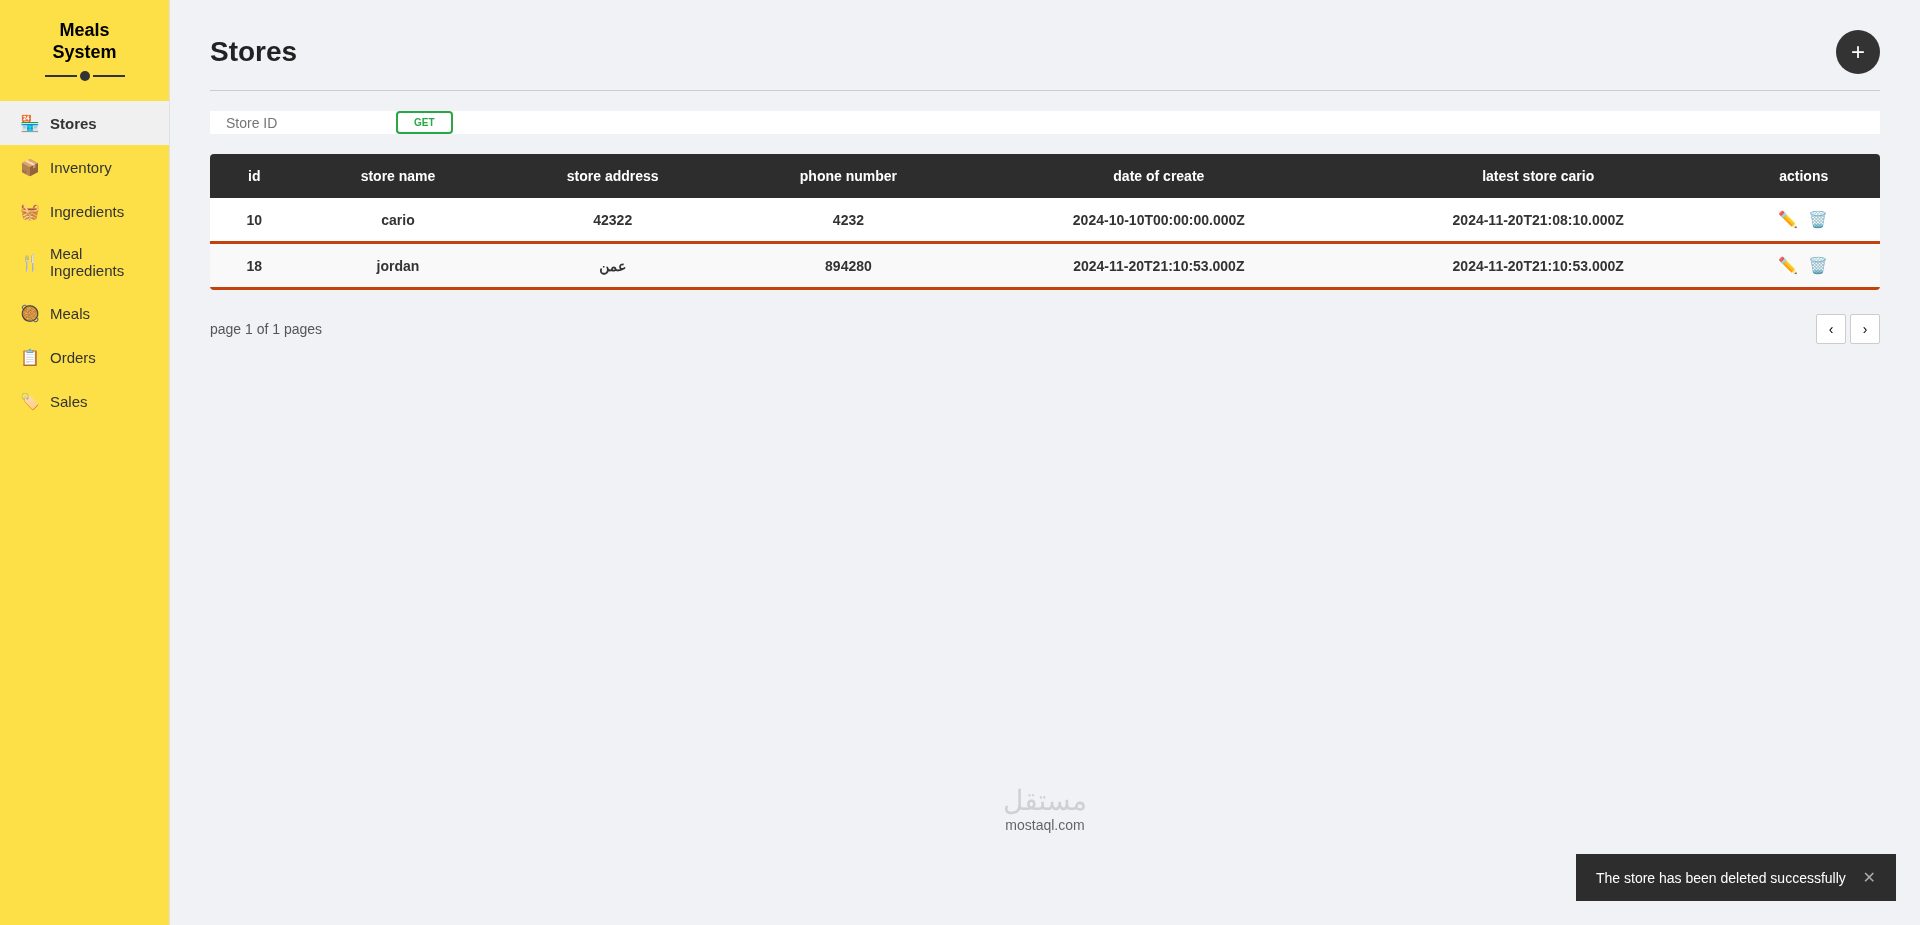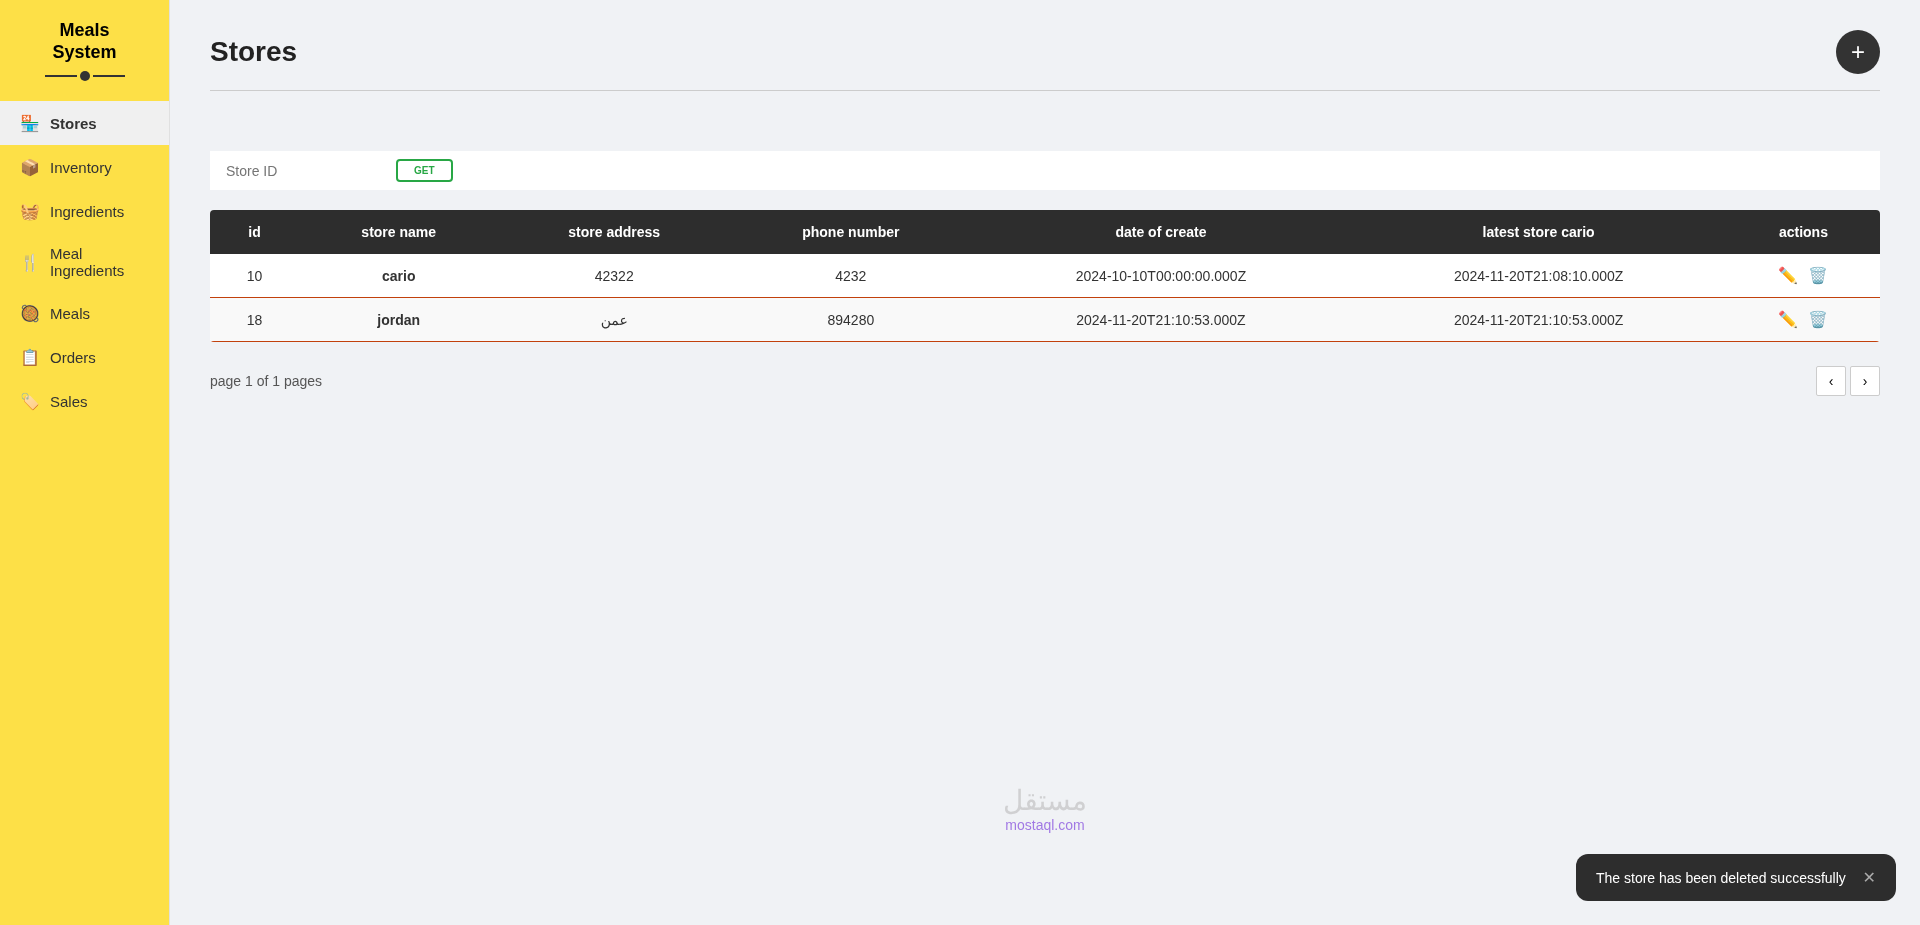--- a/index.html
+++ b/index.html
@@ -105,23 +105,22 @@
       margin-bottom: 20px;
     }
 
     
     .search-row {
       display: flex;
       align-items: center;
       gap: 10px;
       margin-bottom: 20px;
       background: #fff;
-      padding: 8px 16px;
+      padding: 0 16px;
       border-radius: 0;
-      margin-top: 40px;
     }
     .search-input {
       border: none;
       outline: none;
       font-size: 14px;
       color: #aaa;
       background: transparent;
       width: 160px;
     }
     .get-btn {
@@ -150,21 +149,22 @@
       background: #2d2d2d;
       color: #fff;
     }
     thead th {
       padding: 14px 16px;
       font-size: 14px;
       font-weight: 600;
       text-align: center;
     }
     tbody tr {
-      border-bottom: 1px solid #c2410c;
+      border-bottom: 3px solid #c2410c;
+      font-weight: bold;
     }
     tbody tr:nth-child(even) { background: #f9f9f9; }
     tbody tr:nth-child(odd) { background: #fff; }
     tbody td {
       padding: 12px 16px;
       font-size: 14px;
       text-align: center;
       color: #333;
     }
     .action-cell {
@@ -213,21 +213,21 @@
     }
 
     
     .toast {
       position: fixed;
       bottom: 24px;
       right: 24px;
       background: #2d2d2d;
       color: #fff;
       padding: 14px 20px;
-      border-radius: 12px;
+      border-radius: 0;
       font-size: 14px;
       display: flex;
       align-items: center;
       gap: 12px;
       z-index: 1000;
       min-width: 320px;
     }
     .toast-close {
       cursor: pointer;
       font-size: 16px;
@@ -244,21 +244,21 @@
       color: #bbb;
       font-size: 28px;
       font-family: Arial, sans-serif;
       opacity: 0.6;
       text-align: center;
       pointer-events: none;
       user-select: none;
     }
     .watermark-sub {
       font-size: 14px;
-      color: #6d28d9;
+      color: #000000;
     }
   </style>
 </head>
 <body>
 
 <nav id="sidebar">
   <div class="brand">
     <span>Meals</span><br><span>System</span>
   </div>
   <div class="brand-divider">

